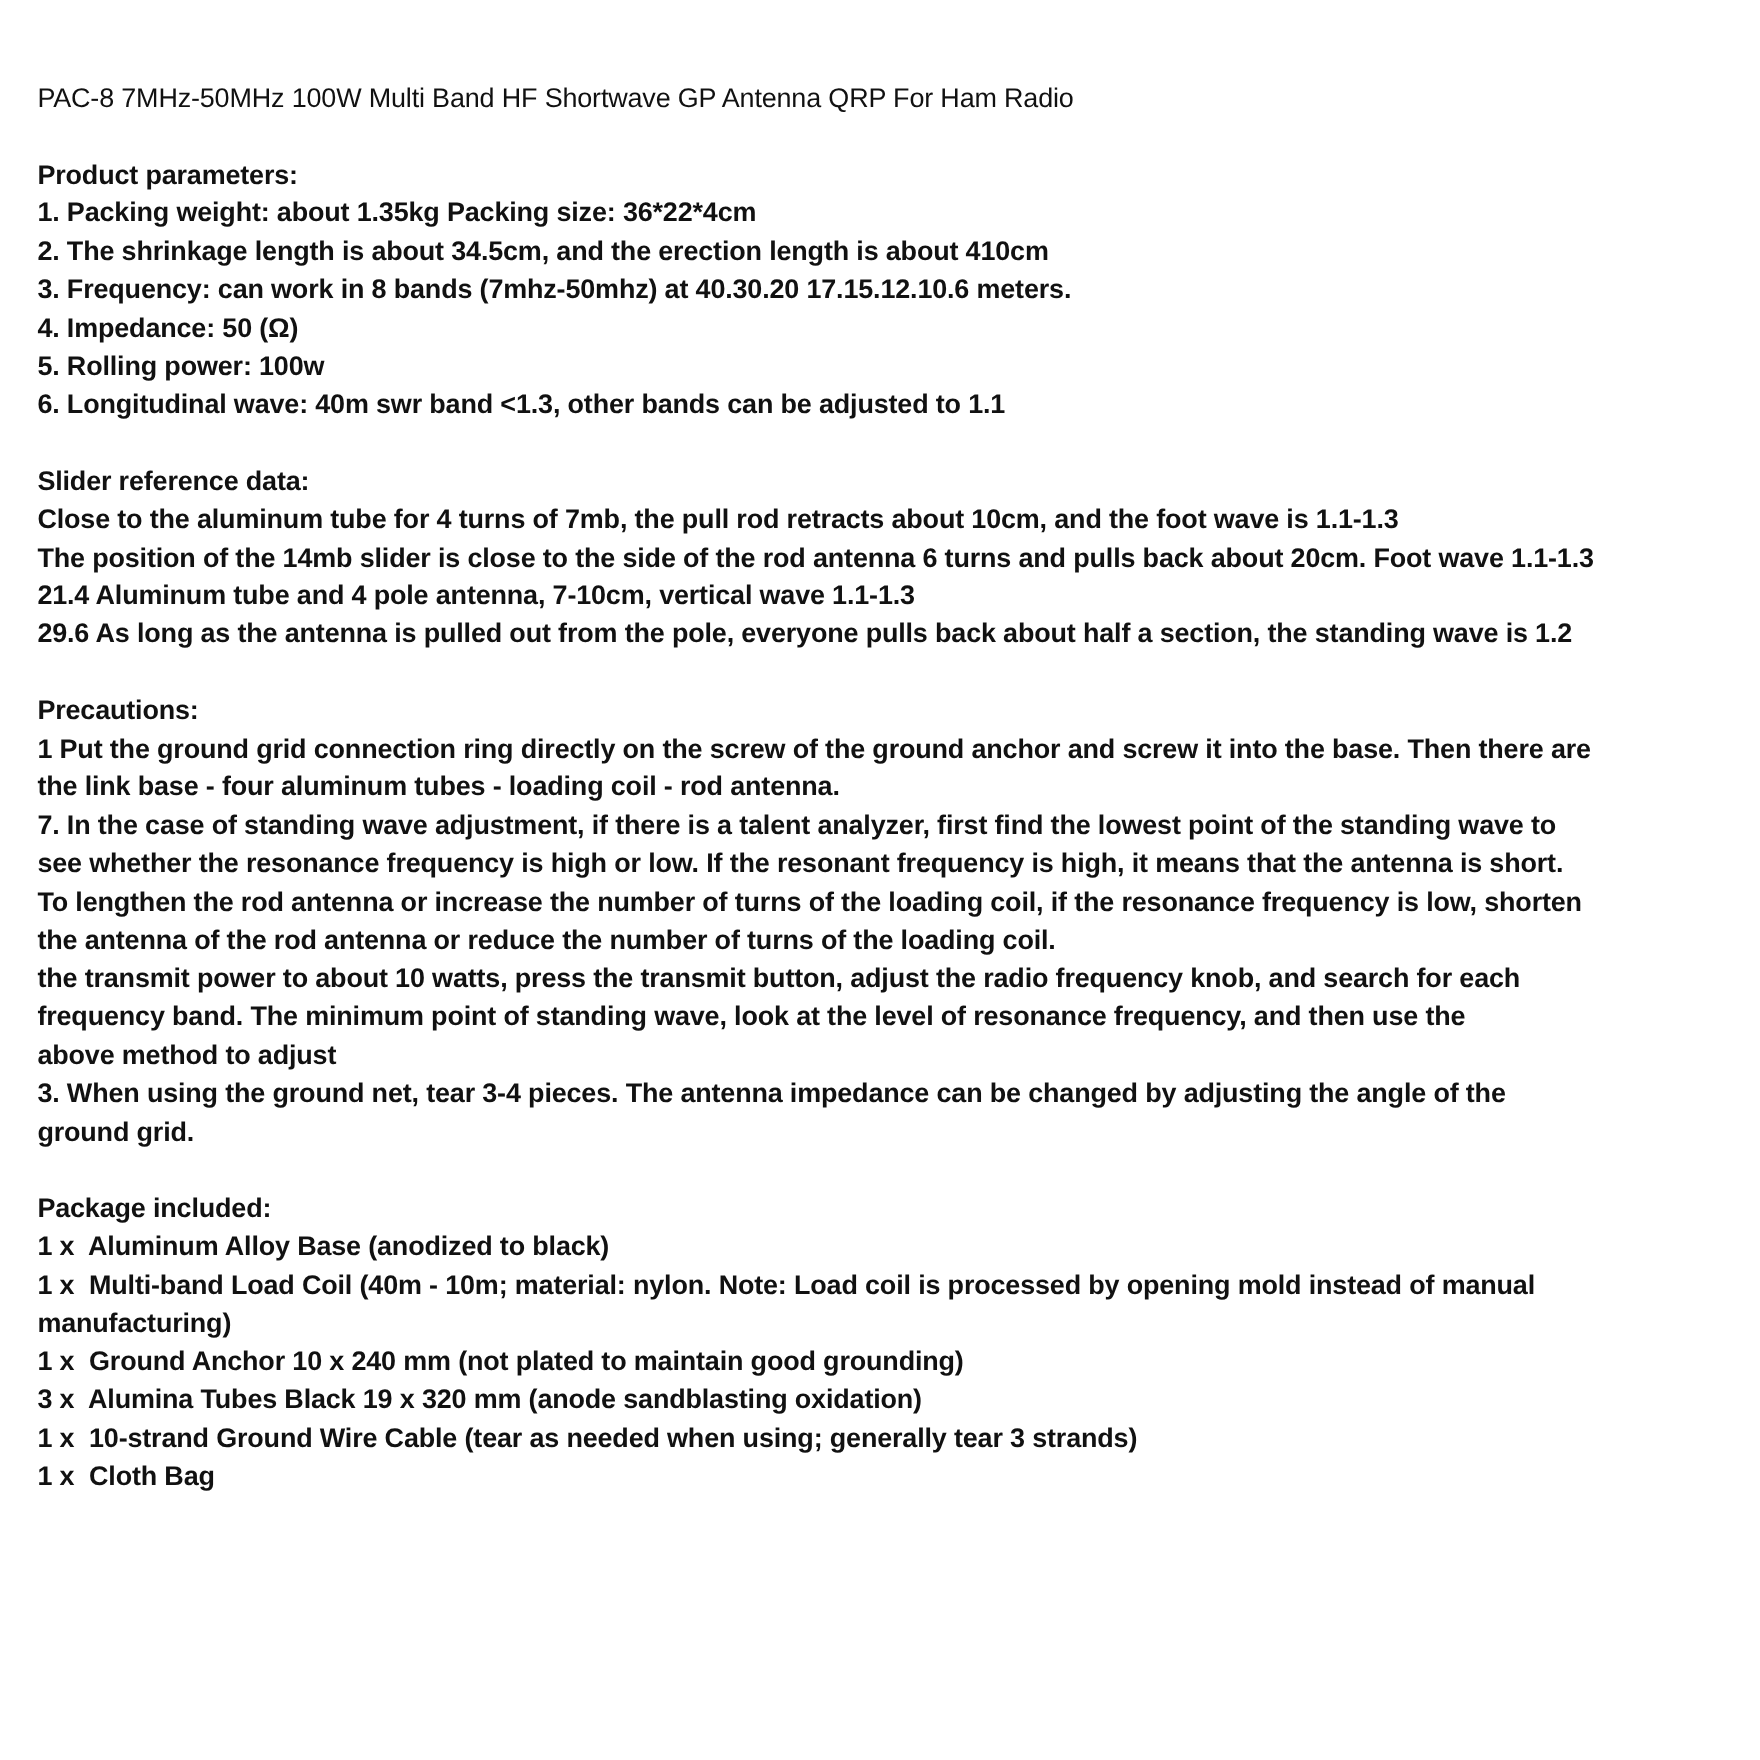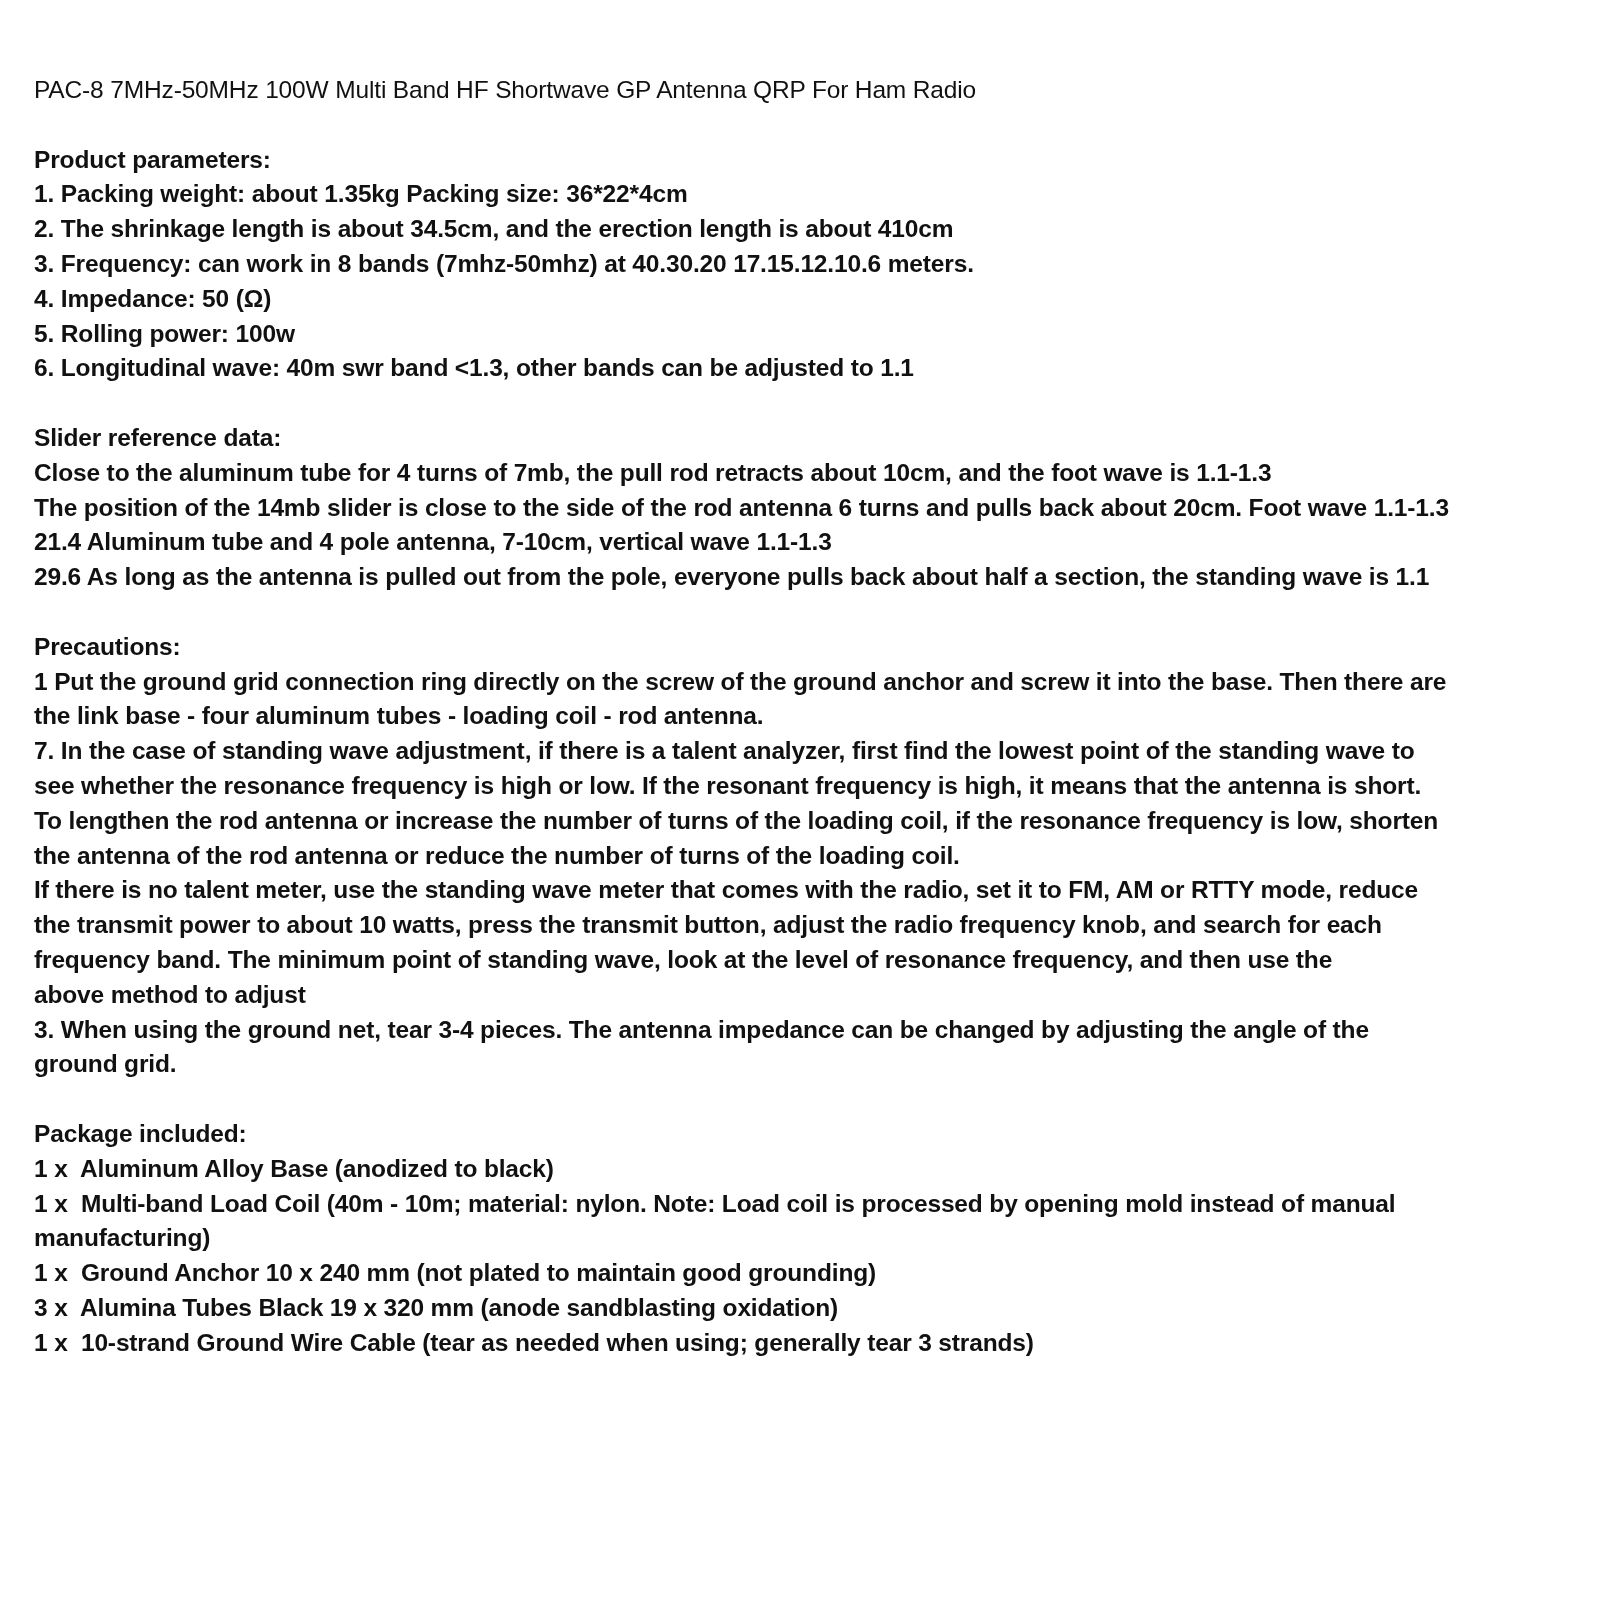--- a/index.html
+++ b/index.html
@@ -51,43 +51,43 @@
     <span class="line">5. Rolling power: 100w</span>
     <span class="line">6. Longitudinal wave: 40m swr band &lt;1.3, other bands can be adjusted to 1.1</span>
   </div>
   <span class="gap"></span>
 
   <div class="section">
     <span class="line">Slider reference data:</span>
     <span class="line">Close to the aluminum tube for 4 turns of 7mb, the pull rod retracts about 10cm, and the foot wave is 1.1-1.3</span>
     <span class="line">The position of the 14mb slider is close to the side of the rod antenna 6 turns and pulls back about 20cm. Foot wave 1.1-1.3</span>
     <span class="line">21.4 Aluminum tube and 4 pole antenna, 7-10cm, vertical wave 1.1-1.3</span>
-    <span class="line">29.6 As long as the antenna is pulled out from the pole, everyone pulls back about half a section, the standing wave is 1.1</span>
+    <span class="line">29.6 As long as the antenna is pulled out from the pole, everyone pulls back about half a section, the standing wave is 1.2</span>
   </div>
   <span class="gap"></span>
 
   <div class="section">
     <span class="line">Precautions:</span>
     <span class="line">1 Put the ground grid connection ring directly on the screw of the ground anchor and screw it into the base. Then there are</span>
     <span class="line">the link base - four aluminum tubes - loading coil - rod antenna.</span>
     <span class="line">7. In the case of standing wave adjustment, if there is a talent analyzer, first find the lowest point of the standing wave to</span>
     <span class="line">see whether the resonance frequency is high or low. If the resonant frequency is high, it means that the antenna is short.</span>
     <span class="line">To lengthen the rod antenna or increase the number of turns of the loading coil, if the resonance frequency is low, shorten</span>
     <span class="line">the antenna of the rod antenna or reduce the number of turns of the loading coil.</span>
-    <span class="line">If there is no talent meter, use the standing wave meter that comes with the radio, set it to FM, AM or RTTY mode, reduce</span>
     <span class="line">the transmit power to about 10 watts, press the transmit button, adjust the radio frequency knob, and search for each</span>
     <span class="line">frequency band. The minimum point of standing wave, look at the level of resonance frequency, and then use the</span>
     <span class="line">above method to adjust</span>
     <span class="line">3. When using the ground net, tear 3-4 pieces. The antenna impedance can be changed by adjusting the angle of the</span>
     <span class="line">ground grid.</span>
   </div>
   <span class="gap"></span>
 
   <div class="section">
     <span class="line">Package included:</span>
     <span class="line">1 x  Aluminum Alloy Base (anodized to black)</span>
     <span class="line">1 x  Multi-band Load Coil (40m - 10m; material: nylon. Note: Load coil is processed by opening mold instead of manual</span>
     <span class="line">manufacturing)</span>
     <span class="line">1 x  Ground Anchor 10 x 240 mm (not plated to maintain good grounding)</span>
     <span class="line">3 x  Alumina Tubes Black 19 x 320 mm (anode sandblasting oxidation)</span>
     <span class="line">1 x  10-strand Ground Wire Cable (tear as needed when using; generally tear 3 strands)</span>
+    <span class="line">1 x  Cloth Bag</span>
   </div>
 </div>
 
 </body></html>

